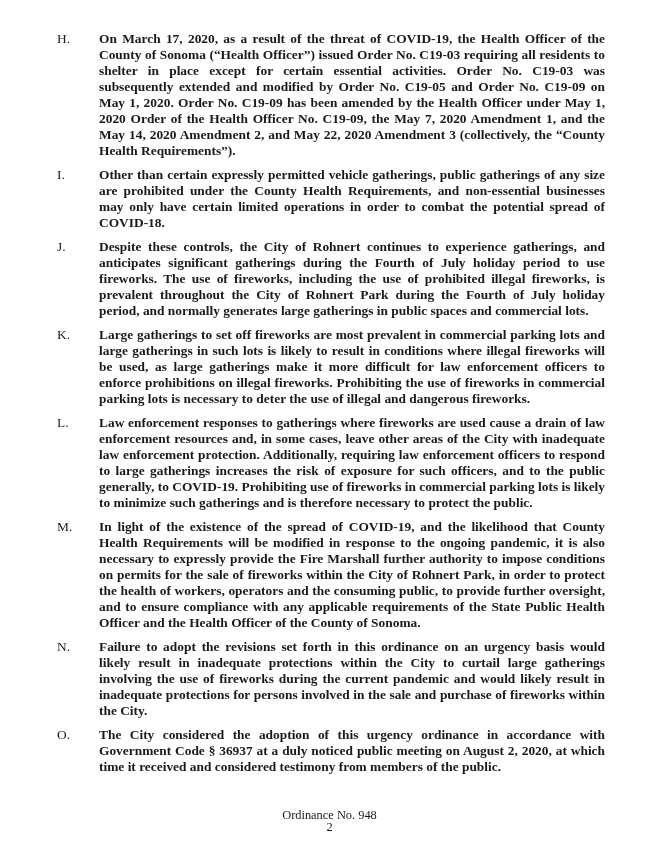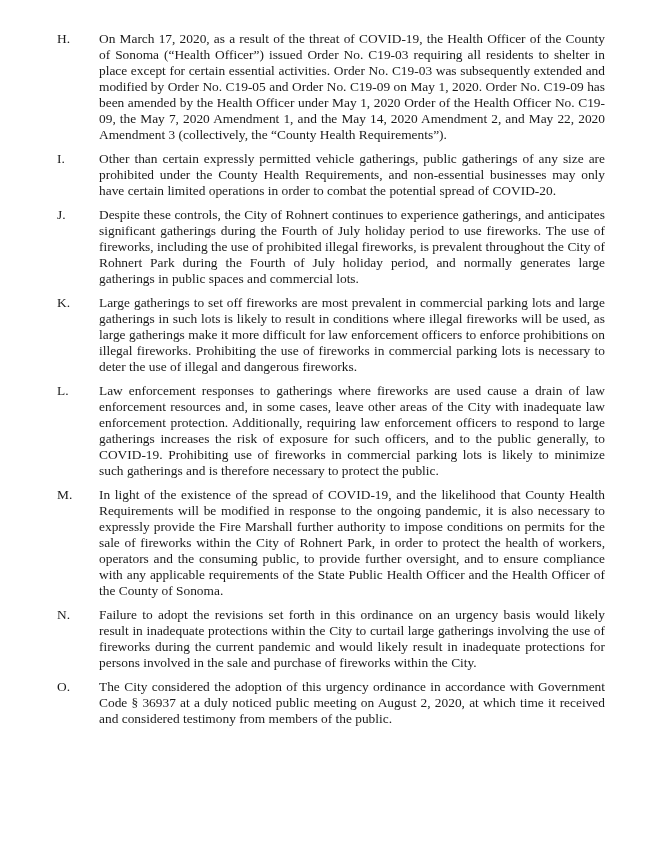--- a/index.html
+++ b/index.html
@@ -37,20 +37,21 @@
     flex: 0 0 42px;
     font-size: 13.4px;
     line-height: 16px;
   }
   .recital-text {
     flex: 1 1 auto;
     font-size: 13.4px;
     line-height: 16px;
     text-align: justify;
     hyphens: none;
+    font-weight: bold;
   }
   .footer {
     position: absolute;
     left: 0;
     width: 659px;
     top: 809px;
     text-align: center;
     font-size: 12.4px;
     line-height: 12px;
   }
@@ -61,21 +62,21 @@
 <div class="page">
   <div class="recitals">
 
     <div class="recital">
       <div class="recital-letter">H.</div>
       <div class="recital-text">On March 17, 2020, as a result of the threat of COVID-19, the Health Officer of the County of Sonoma (“Health Officer”) issued Order No. C19-03 requiring all residents to shelter in place except for certain essential activities.  Order No. C19-03 was subsequently extended and modified by Order No. C19-05 and Order No. C19-09 on May 1, 2020.  Order No. C19-09 has been amended by the Health Officer under May 1, 2020 Order of the Health Officer No. C19-09, the May 7, 2020 Amendment 1, and the May 14, 2020 Amendment 2, and May 22, 2020 Amendment 3 (collectively, the “County Health Requirements”).</div>
     </div>
 
     <div class="recital">
       <div class="recital-letter">I.</div>
-      <div class="recital-text">Other than certain expressly permitted vehicle gatherings, public gatherings of any size are prohibited under the County Health Requirements, and non-essential businesses may only have certain limited operations in order to combat the potential spread of COVID-20.</div>
+      <div class="recital-text">Other than certain expressly permitted vehicle gatherings, public gatherings of any size are prohibited under the County Health Requirements, and non-essential businesses may only have certain limited operations in order to combat the potential spread of COVID-18.</div>
     </div>
 
     <div class="recital">
       <div class="recital-letter">J.</div>
       <div class="recital-text">Despite these controls, the City of Rohnert continues to experience gatherings, and anticipates significant gatherings during the Fourth of July holiday period to use fireworks. The use of fireworks, including the use of prohibited illegal fireworks, is prevalent throughout the City of Rohnert Park during the Fourth of July holiday period, and normally generates large gatherings in public spaces and commercial lots.</div>
     </div>
 
     <div class="recital">
       <div class="recital-letter">K.</div>
       <div class="recital-text">Large gatherings to set off fireworks are most prevalent in commercial parking lots and large gatherings in such lots is likely to result in conditions where illegal fireworks will be used, as large gatherings make it more difficult for law enforcement officers to enforce prohibitions on illegal fireworks. Prohibiting the use of fireworks in commercial parking lots is necessary to deter the use of illegal and dangerous fireworks.</div>
@@ -96,13 +97,17 @@
       <div class="recital-text">Failure to adopt the revisions set forth in this ordinance on an urgency basis would likely result in inadequate protections within the City to curtail large gatherings involving the use of fireworks during the current pandemic and would likely result in inadequate protections for persons involved in the sale and purchase of fireworks within the City.</div>
     </div>
 
     <div class="recital">
       <div class="recital-letter">O.</div>
       <div class="recital-text">The City considered the adoption of this urgency ordinance in accordance with Government Code § 36937 at a duly noticed public meeting on August 2, 2020, at which time it received and considered testimony from members of the public.</div>
     </div>
 
   </div>
 
+  <div class="footer">
+    <div>Ordinance No. 948</div>
+    <div>2</div>
+  </div>
 </div>
 
 </body></html>

